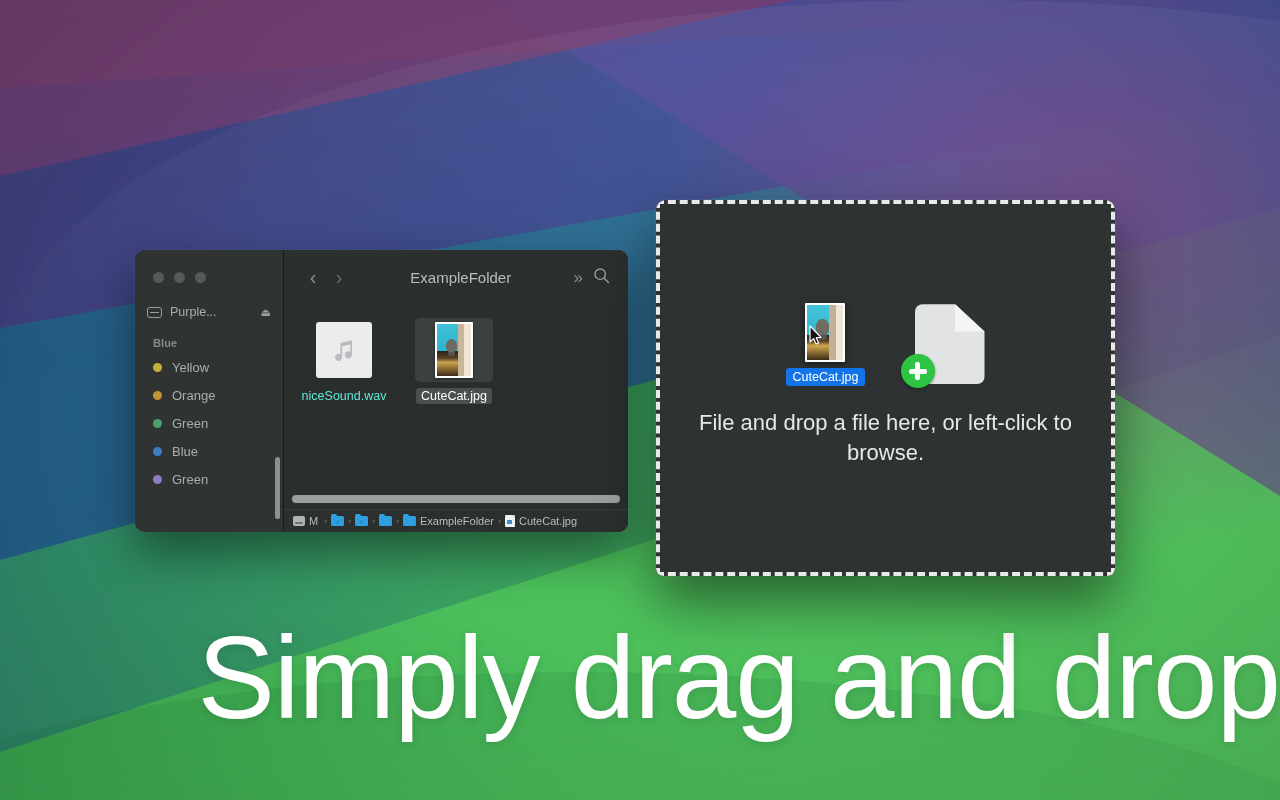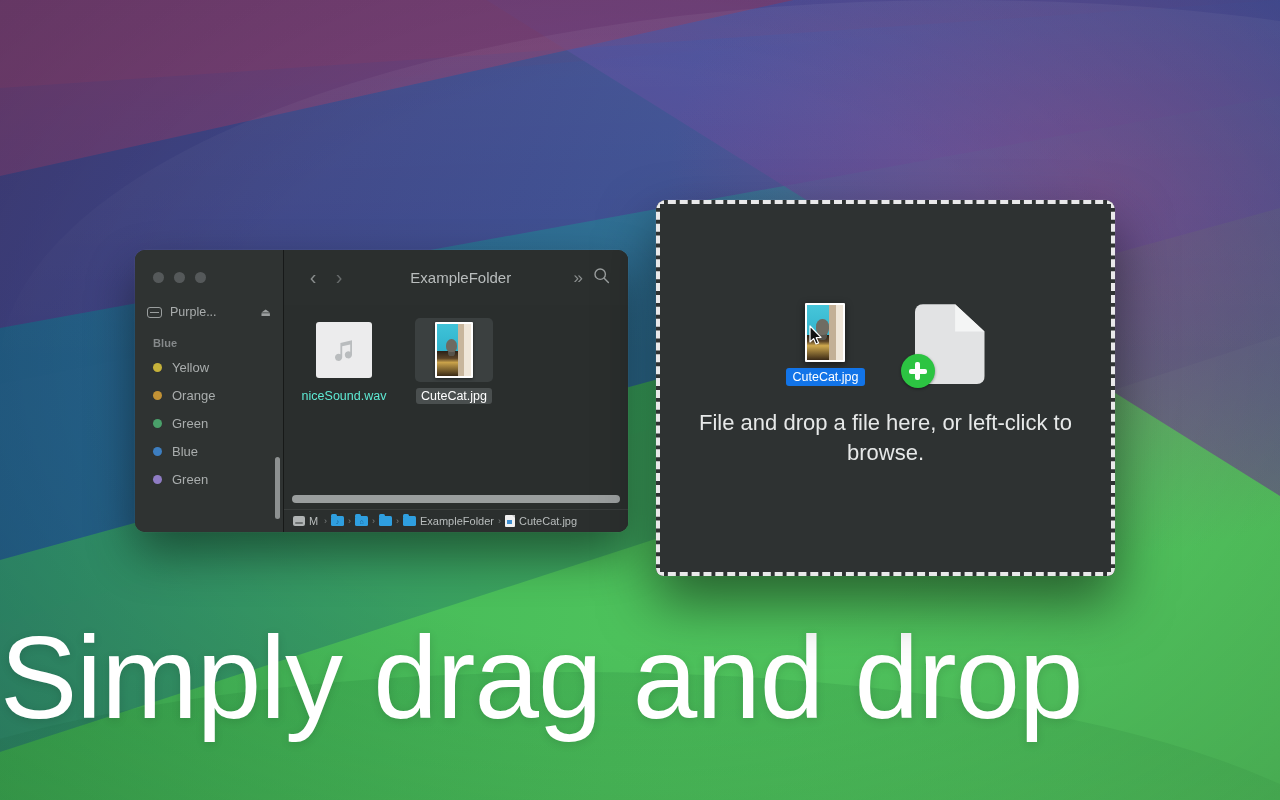--- a/index.html
+++ b/index.html
@@ -75,21 +75,21 @@
     border-radius:50% 50% 0 0 / 100% 100% 0 0;
     top:84%; left:-20%; width:130%; height:30%;
   }
   .wp-vig {
     background:radial-gradient(ellipse at 50% 45%, rgba(0,0,0,0) 45%, rgba(0,0,0,.16) 100%);
   }
 
   
   #headline {
     position:absolute; left:0; right:0; top:620px;
-    text-align:left;
+    text-align:right;
     color:#ffffff;
     font-size:116px;
     line-height:1;
     font-weight:300;
     letter-spacing:-1px;
     text-shadow:0 2px 10px rgba(0,0,0,.12);
     font-family:"Liberation Sans", sans-serif;
   }
 
   

